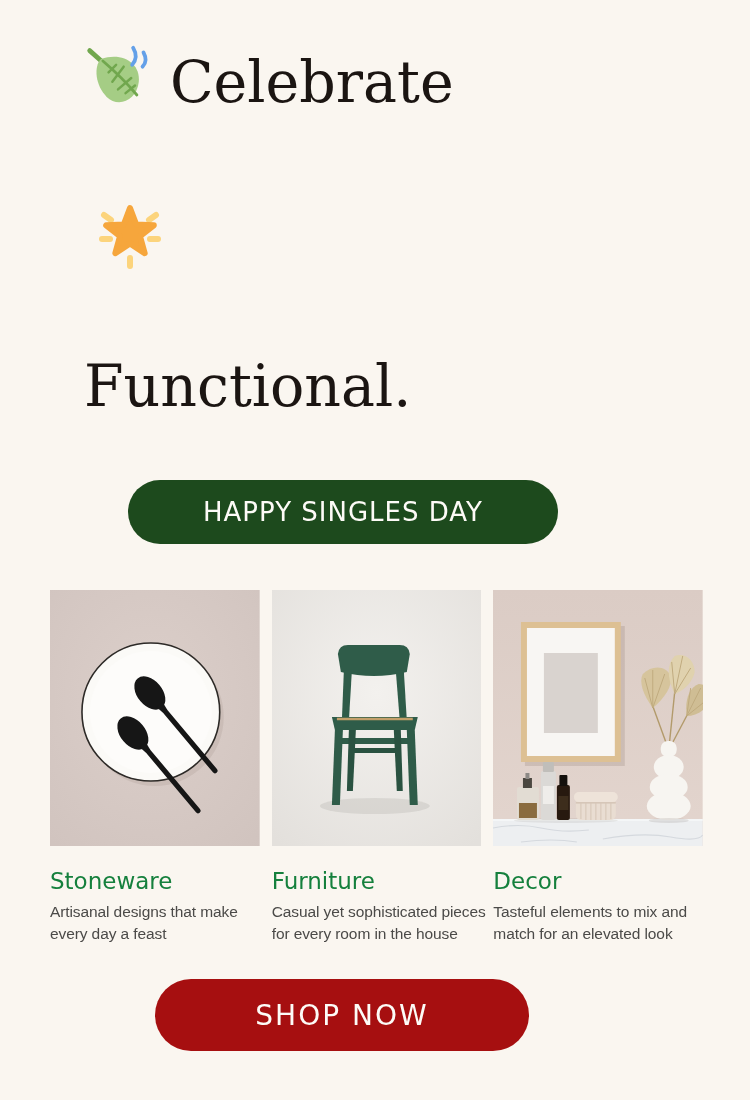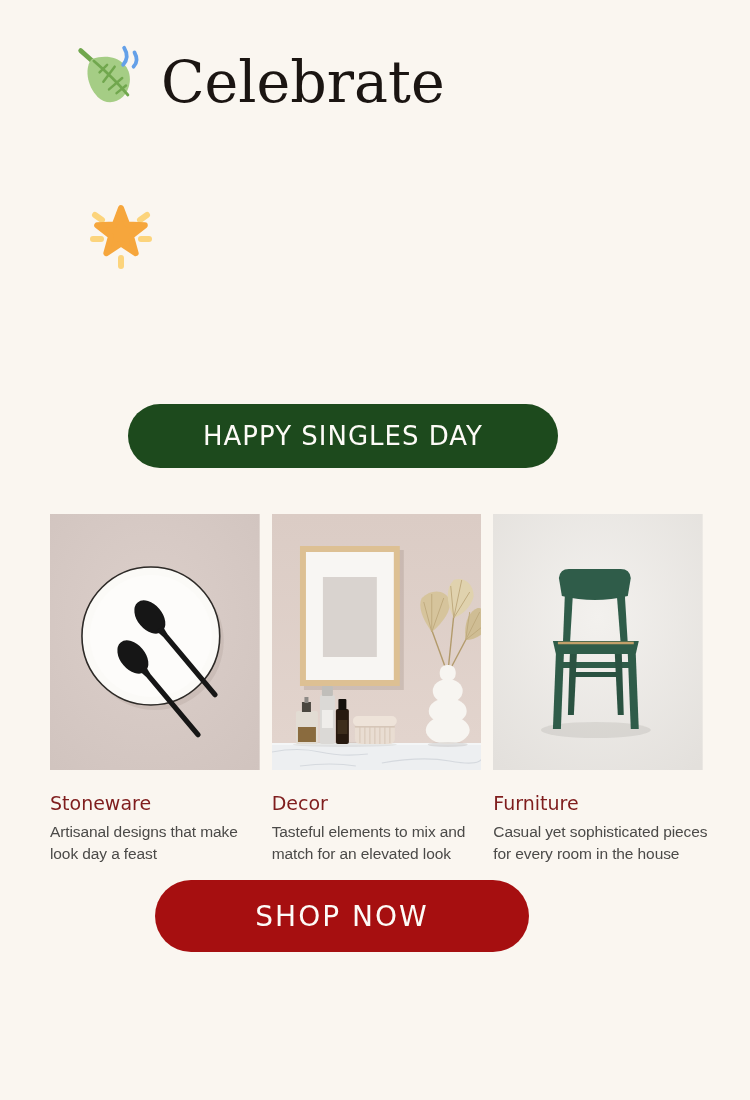--- a/index.html
+++ b/index.html
@@ -6,21 +6,21 @@
   html, body { width: 750px; }
   body {
     width: 750px; height: 1100px;
     background: #faf6f0;
     font-family: "Liberation Sans", sans-serif;
     overflow: hidden;
   }
   .canvas { position: relative; width: 750px; height: 1100px; }
 
   
-  .hero { padding: 44px 55px 0 75px; }
+  .hero { padding: 44px 55px 0 44px; margin-left: 40px; }
   .headline {
     font-family: "DejaVu Serif", serif;
     font-weight: 400;
     font-size: 57px;
     line-height: 76px;
     color: #1b1512;
     letter-spacing: 0;
   }
   .emoji { display: inline-block; vertical-align: middle; }
   .leaf-emoji { width: 68px; height: 68px; margin-right: 18px; vertical-align: -10px; }
@@ -35,40 +35,40 @@
     cursor: pointer;
     text-align: right;
   }
   .btn-green {
     margin: 56px 0 0 128px;
     width: 430px; height: 64px;
     border-radius: 32px;
     font-size: 26px; letter-spacing: 1px;
   }
   .btn-red {
-    margin: 15px 0 0 155px;
+    margin: 34px 0 0 155px;
     width: 374px; height: 72px;
     border-radius: 36px;
     font-size: 28px; letter-spacing: 2px;
   }
 
   
   .cards {
     display: flex; gap: 12px;
     margin: 46px 47px 0 50px;
   }
   .card { flex: 1; min-width: 0; }
   .card-img { width: 100%; height: 256px; display: block; }
   .card-img svg { width: 100%; height: 100%; display: block; }
   .card h3 {
     margin-top: 22px;
     font-family: "DejaVu Sans", sans-serif;
     font-weight: 400;
-    font-size: 19px;
-    color: #7f1d1d;
+    font-size: 23px;
+    color: #15803d;
   }
   .card p {
     margin-top: 7px;
     width: 218px;
     font-size: 15.5px;
     line-height: 22px;
     color: #4b4a48;
     letter-spacing: -0.1px;
   }
 </style>
@@ -91,20 +91,21 @@
           <g stroke="#fcd47c" stroke-width="6" stroke-linecap="round">
             <path d="M10,17 L17,22"></path>
             <path d="M62,17 L55,22"></path>
             <path d="M8,41 L16,41"></path>
             <path d="M64,41 L56,41"></path>
             <path d="M36,60 L36,68"></path>
           </g>
           <path d="M36,10 L42.2,26.5 L59.8,27.3 L46,38.2 L50.7,55.2 L36,45.5 L21.3,55.2 L26,38.2 L12.2,27.3 L29.8,26.5 Z" fill="#f6a63c" stroke="#f6a63c" stroke-width="6" stroke-linejoin="round"></path>
         </svg></span><br>
       <br>
+      <span>Functional.</span>
     </h1>
   </div>
 
   <a class="btn btn-green" style="background-color: rgb(29, 74, 29);">HAPPY SINGLES DAY</a>
 
   <div class="cards">
 
     <div class="card">
       <div class="card-img">
         <svg viewBox="0 0 210 256" preserveAspectRatio="none">
@@ -126,87 +127,21 @@
             </g>
             <g transform="translate(83,143) rotate(-40)">
               <ellipse cx="0" cy="0" rx="12.5" ry="19"></ellipse>
               <path d="M-4,15 L4,15 L2.6,24 L-2.6,24 Z"></path>
               <rect x="-2.6" y="22" width="5.2" height="82" rx="2.6"></rect>
             </g>
           </g>
         </svg>
       </div>
       <h3>Stoneware</h3>
-      <p>Artisanal designs that make look day a feast</p>
-    </div>
-
-    <div class="card">
-      <div class="card-img">
-        <svg viewBox="0 0 210 256" preserveAspectRatio="none">
-          <defs>
-            <linearGradient id="bg3" x1="0" y1="0" x2="0" y2="1">
-              <stop offset="0%" stop-color="#dbccc5"></stop>
-                <stop offset="100%" stop-color="#e3d5ce"></stop>
-            </linearGradient>
-          </defs>
-          <rect width="210" height="256" fill="url(#bg3)"></rect>
-
-          <rect y="229" width="210" height="27" fill="#edeff1"></rect>
-          <rect y="229" width="210" height="2" fill="#f4f6f7"></rect>
-          <path d="M0,238 Q26,233 48,238 T96,240 M110,249 Q150,242 178,247 T210,245 M28,252 Q60,248 84,252" stroke="#d5d9de" stroke-width="1.2" fill="none"></path>
-
-          <rect x="32" y="36" width="100" height="140" fill="rgba(115,95,85,0.18)"></rect>
-          <rect x="28" y="32" width="100" height="140" fill="#ddc093"></rect>
-          <rect x="34" y="38" width="88" height="128" fill="#f8f6f3"></rect>
-          <rect x="51" y="63" width="54" height="80" fill="#d9d3cf"></rect>
-
-          <g stroke="#b29a6b" stroke-width="1.4" fill="none">
-            <path d="M176,160 L160,116"></path>
-              <path d="M176,160 L182,102"></path>
-              <path d="M176,160 L195,124"></path>
-          </g>
-          <path d="M160,118 C150,104 146,92 150,84 C160,74 174,76 178,86 C180,96 172,108 160,118 Z" fill="#d6c49c"></path>
-          <path d="M182,104 C174,88 174,74 182,66 C192,62 202,70 202,82 C200,92 192,100 182,104 Z" fill="#e0d2ae"></path>
-          <path d="M194,126 C192,110 196,98 206,94 C216,94 220,104 216,114 C210,122 202,126 194,126 Z" fill="#cfbd94"></path>
-          <g stroke="#c0ab7e" stroke-width="1" fill="none">
-            <path d="M160,118 L152,88 M160,118 L160,80 M160,118 L172,84"></path>
-            <path d="M182,104 L179,72 M182,104 L190,66 M182,104 L198,78"></path>
-            <path d="M194,126 L198,98 M194,126 L208,98 M194,126 L214,110"></path>
-          </g>
-
-          <g fill="#f7f5f1">
-            <rect x="168" y="151" width="16" height="16" rx="7"></rect>
-            <ellipse cx="176" cy="177" rx="15" ry="12"></ellipse>
-            <ellipse cx="176" cy="197" rx="19" ry="13"></ellipse>
-            <ellipse cx="176" cy="216" rx="22" ry="14"></ellipse>
-          </g>
-          <ellipse cx="176" cy="230.5" rx="20" ry="2.5" fill="rgba(110,95,85,0.15)"></ellipse>
-
-          <ellipse cx="73" cy="230.5" rx="52" ry="2.5" fill="rgba(110,95,85,0.10)"></ellipse>
-          <rect x="24" y="197" width="22" height="33" rx="2" fill="#e2dcd3"></rect>
-          <rect x="26" y="213" width="18" height="15" fill="#8a6b3e"></rect>
-          <rect x="30" y="188" width="9" height="10" fill="#4b4740"></rect>
-          <rect x="32.5" y="183" width="4" height="6" fill="#8d8a86"></rect>
-          <rect x="48" y="181" width="15" height="49" rx="2" fill="#dbd9d6"></rect>
-          <rect x="50" y="172" width="11" height="10" rx="1" fill="#c0beba"></rect>
-          <rect x="50" y="196" width="11" height="18" fill="#efedea"></rect>
-          <rect x="64" y="195" width="13" height="35" rx="2" fill="#27190f"></rect>
-          <rect x="66.5" y="185" width="8" height="11" rx="1" fill="#14100c"></rect>
-          <rect x="65.5" y="206" width="10" height="14" fill="#3d2d1c"></rect>
-
-          <rect x="83" y="208" width="40" height="22" rx="5" fill="#e9ddd2"></rect>
-          <g stroke="#dbccbe" stroke-width="1.4">
-            <path d="M88,209 L88,229 M93,209 L93,230 M98,209 L98,230 M103,209 L103,230 M108,209 L108,230 M113,209 L113,230 M118,209 L118,229"></path>
-          </g>
-          <rect x="81" y="202" width="44" height="10" rx="5" fill="#eee3d9"></rect>
-          <rect x="83" y="212" width="40" height="1.6" fill="#d6c6b8"></rect>
-        </svg>
-      </div>
-      <h3>Decor</h3>
-      <p>Tasteful elements to mix and match for an elevated look</p>
+      <p>Artisanal designs that make every day a feast</p>
     </div>
 
     <div class="card">
       <div class="card-img">
         <svg viewBox="0 0 210 256" preserveAspectRatio="none">
           <defs>
             <radialGradient id="bg2" cx="50%" cy="40%" r="75%">
               <stop offset="0%" stop-color="#f3f1ee"></stop>
                 <stop offset="100%" stop-color="#e3e0dc"></stop>
             </radialGradient>
@@ -224,17 +159,83 @@
             <polygon points="135,140 143,140 146,215 138,215"></polygon>
             <polygon points="77,140 84,140 81,201 75,201" fill="#2a5241"></polygon>
             <polygon points="122,140 129,140 131,201 125,201" fill="#2a5241"></polygon>
           </g>
           <path d="M65,129 L141,129" stroke="#c3a06a" stroke-width="2.4"></path>
         </svg>
       </div>
       <h3>Furniture</h3>
       <p>Casual yet sophisticated pieces for every room in the house</p>
     </div>
+
+    <div class="card">
+      <div class="card-img">
+        <svg viewBox="0 0 210 256" preserveAspectRatio="none">
+          <defs>
+            <linearGradient id="bg3" x1="0" y1="0" x2="0" y2="1">
+              <stop offset="0%" stop-color="#dbccc5"></stop>
+                <stop offset="100%" stop-color="#e3d5ce"></stop>
+            </linearGradient>
+          </defs>
+          <rect width="210" height="256" fill="url(#bg3)"></rect>
+
+          <rect y="229" width="210" height="27" fill="#edeff1"></rect>
+          <rect y="229" width="210" height="2" fill="#f4f6f7"></rect>
+          <path d="M0,238 Q26,233 48,238 T96,240 M110,249 Q150,242 178,247 T210,245 M28,252 Q60,248 84,252" stroke="#d5d9de" stroke-width="1.2" fill="none"></path>
+
+          <rect x="32" y="36" width="100" height="140" fill="rgba(115,95,85,0.18)"></rect>
+          <rect x="28" y="32" width="100" height="140" fill="#ddc093"></rect>
+          <rect x="34" y="38" width="88" height="128" fill="#f8f6f3"></rect>
+          <rect x="51" y="63" width="54" height="80" fill="#d9d3cf"></rect>
+
+          <g stroke="#b29a6b" stroke-width="1.4" fill="none">
+            <path d="M176,160 L160,116"></path>
+              <path d="M176,160 L182,102"></path>
+              <path d="M176,160 L195,124"></path>
+          </g>
+          <path d="M160,118 C150,104 146,92 150,84 C160,74 174,76 178,86 C180,96 172,108 160,118 Z" fill="#d6c49c"></path>
+          <path d="M182,104 C174,88 174,74 182,66 C192,62 202,70 202,82 C200,92 192,100 182,104 Z" fill="#e0d2ae"></path>
+          <path d="M194,126 C192,110 196,98 206,94 C216,94 220,104 216,114 C210,122 202,126 194,126 Z" fill="#cfbd94"></path>
+          <g stroke="#c0ab7e" stroke-width="1" fill="none">
+            <path d="M160,118 L152,88 M160,118 L160,80 M160,118 L172,84"></path>
+            <path d="M182,104 L179,72 M182,104 L190,66 M182,104 L198,78"></path>
+            <path d="M194,126 L198,98 M194,126 L208,98 M194,126 L214,110"></path>
+          </g>
+
+          <g fill="#f7f5f1">
+            <rect x="168" y="151" width="16" height="16" rx="7"></rect>
+            <ellipse cx="176" cy="177" rx="15" ry="12"></ellipse>
+            <ellipse cx="176" cy="197" rx="19" ry="13"></ellipse>
+            <ellipse cx="176" cy="216" rx="22" ry="14"></ellipse>
+          </g>
+          <ellipse cx="176" cy="230.5" rx="20" ry="2.5" fill="rgba(110,95,85,0.15)"></ellipse>
+
+          <ellipse cx="73" cy="230.5" rx="52" ry="2.5" fill="rgba(110,95,85,0.10)"></ellipse>
+          <rect x="24" y="197" width="22" height="33" rx="2" fill="#e2dcd3"></rect>
+          <rect x="26" y="213" width="18" height="15" fill="#8a6b3e"></rect>
+          <rect x="30" y="188" width="9" height="10" fill="#4b4740"></rect>
+          <rect x="32.5" y="183" width="4" height="6" fill="#8d8a86"></rect>
+          <rect x="48" y="181" width="15" height="49" rx="2" fill="#dbd9d6"></rect>
+          <rect x="50" y="172" width="11" height="10" rx="1" fill="#c0beba"></rect>
+          <rect x="50" y="196" width="11" height="18" fill="#efedea"></rect>
+          <rect x="64" y="195" width="13" height="35" rx="2" fill="#27190f"></rect>
+          <rect x="66.5" y="185" width="8" height="11" rx="1" fill="#14100c"></rect>
+          <rect x="65.5" y="206" width="10" height="14" fill="#3d2d1c"></rect>
+
+          <rect x="83" y="208" width="40" height="22" rx="5" fill="#e9ddd2"></rect>
+          <g stroke="#dbccbe" stroke-width="1.4">
+            <path d="M88,209 L88,229 M93,209 L93,230 M98,209 L98,230 M103,209 L103,230 M108,209 L108,230 M113,209 L113,230 M118,209 L118,229"></path>
+          </g>
+          <rect x="81" y="202" width="44" height="10" rx="5" fill="#eee3d9"></rect>
+          <rect x="83" y="212" width="40" height="1.6" fill="#d6c6b8"></rect>
+        </svg>
+      </div>
+      <h3>Decor</h3>
+      <p>Tasteful elements to mix and match for an elevated look</p>
+    </div>
   </div>
 
   <a class="btn btn-red" style="background-color: rgb(166, 15, 16);">SHOP NOW</a>
 
 </div>
 
 </body></html>

